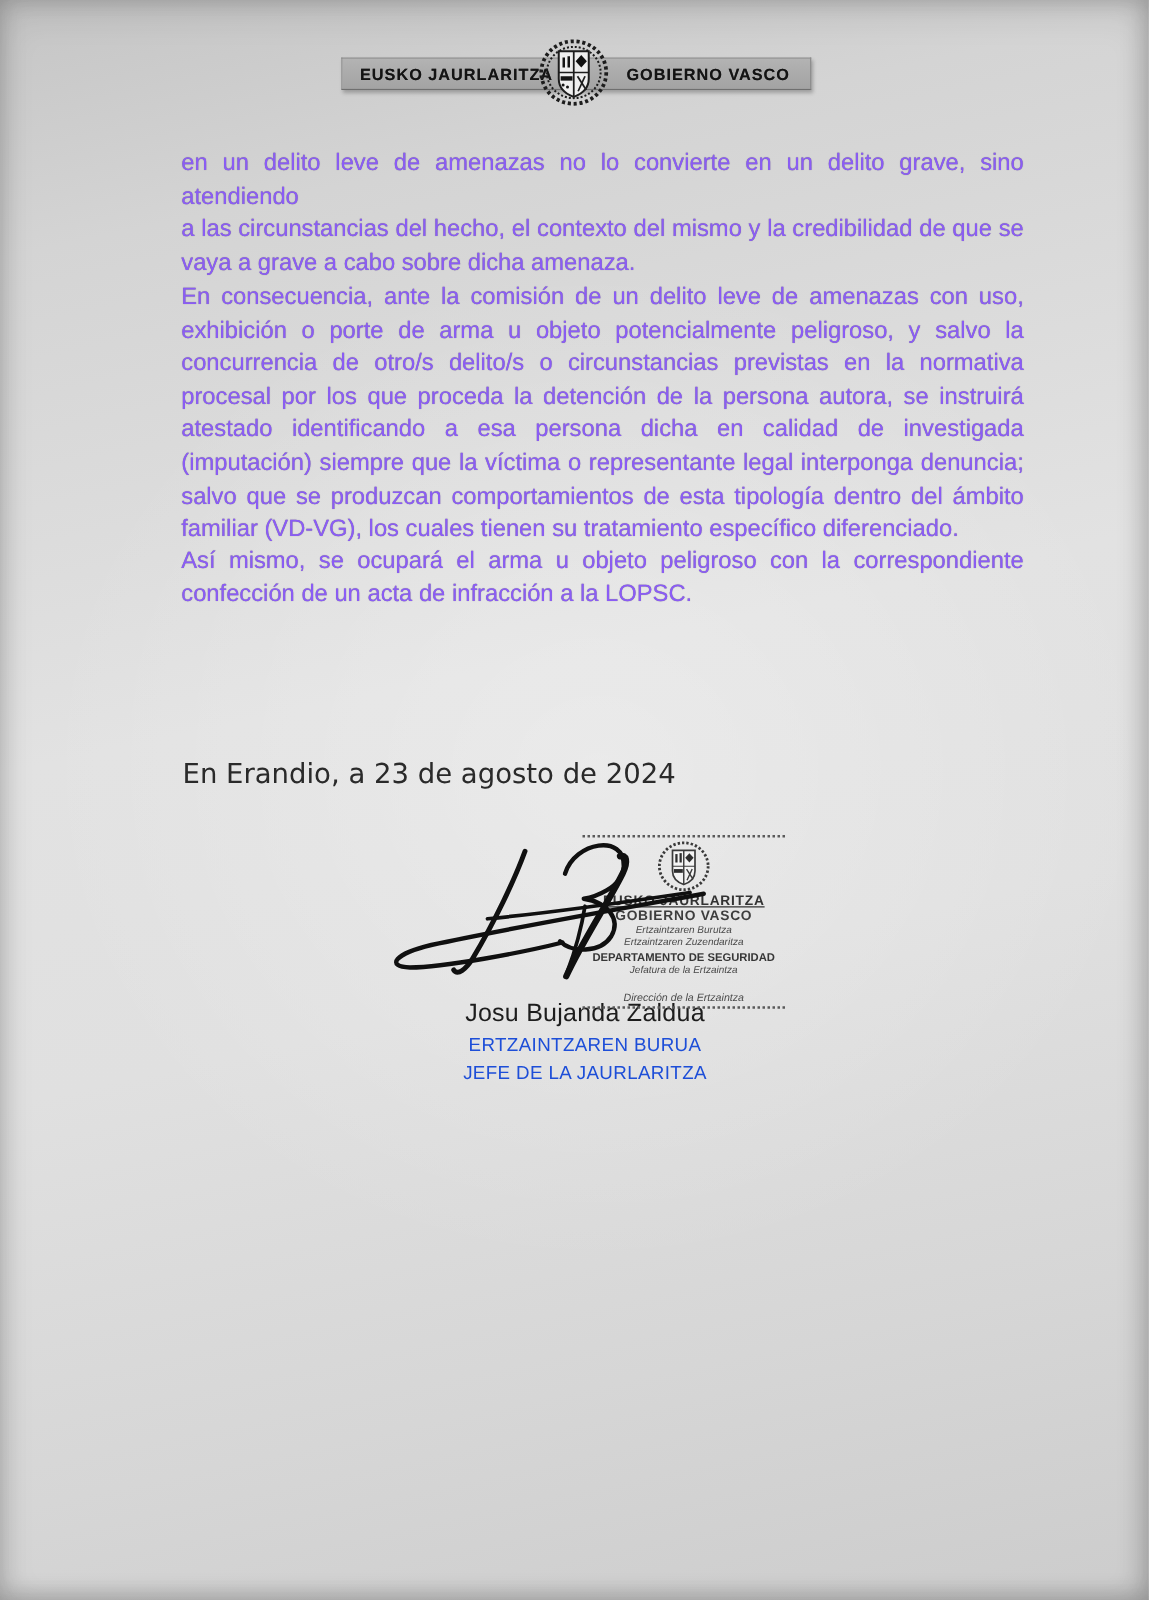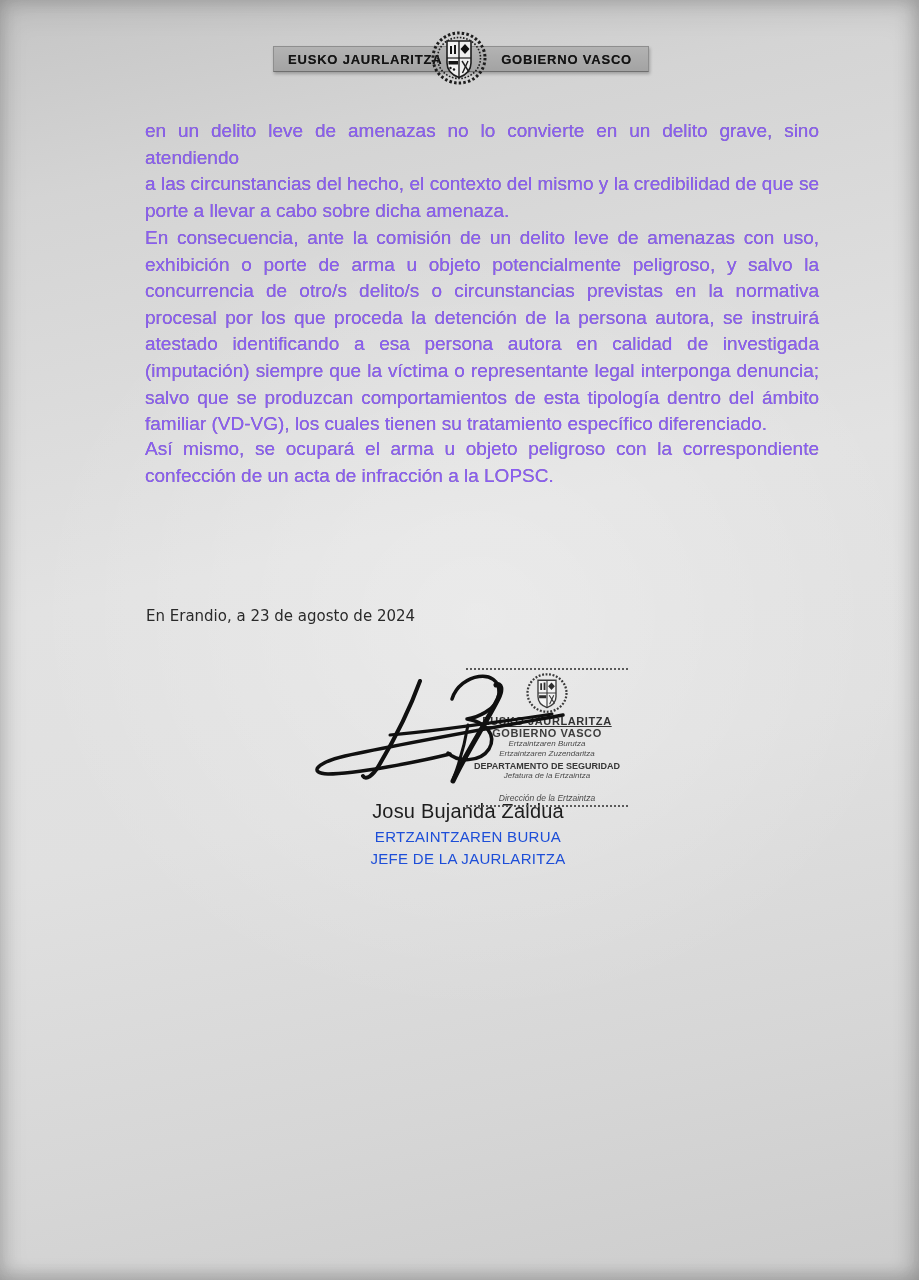--- a/index.html
+++ b/index.html
@@ -33,21 +33,21 @@
   
   .para{
     position:absolute;left:145px;width:674px;
     font-size:19px;line-height:26.6px;color:#8b5cf6;
     text-shadow:0 0 0.6px rgba(32,32,32,0.55);
   }
   .tline{text-align:justify;white-space:normal;}
   .tline.just{text-align-last:justify;}
   .dateline{
     position:absolute;left:146px;top:607px;
-    font-family:"DejaVu Sans",sans-serif;font-size:15px;color:#2a2a2a;
+    font-family:"DejaVu Sans",sans-serif;font-size:22px;color:#2a2a2a;
   }
   
   .stamp{
     position:absolute;left:466px;top:668px;width:162px;
     text-align:center;color:#3a3a3a;z-index:1;
   }
   .stamp .dotline{border-top:2px dotted #5a5a5a;height:0;margin:0 0 2px 0;}
   .stamp-emblem{width:46px;height:42px;margin:1px auto 0 auto;display:block;}
   .stamp .org1{font-size:11px;font-weight:700;letter-spacing:0.6px;color:#333;
     text-decoration:underline;margin-top:1px;}
@@ -86,28 +86,28 @@
   <rect x="19.5" y="31" width="9.5" height="3.5" fill="#141414"></rect>
   <circle cx="21.5" cy="38" r="1.2" fill="#141414"></circle>
   <circle cx="25" cy="39.5" r="1.2" fill="#141414"></circle>
   <line x1="33" y1="31" x2="40" y2="42" stroke="#1d1d1d" stroke-width="1.4"></line>
   <line x1="39" y1="31" x2="33.5" y2="43" stroke="#1d1d1d" stroke-width="1.4"></line>
 </svg>
 
 <div class="para" style="top:118px">
     <div class="tline just">en un delito leve de amenazas no lo convierte en un delito grave, sino atendiendo</div>
     <div class="tline just">a las circunstancias del hecho, el contexto del mismo y la credibilidad de que se</div>
-    <div class="tline">porte a llevar a cabo sobre dicha amenaza.</div>
+    <div class="tline">vaya a grave a cabo sobre dicha amenaza.</div>
   </div>
 <div class="para" style="top:225px">
     <div class="tline just">En consecuencia, ante la comisión de un delito leve de amenazas con uso,</div>
     <div class="tline just">exhibición o porte de arma u objeto potencialmente peligroso, y salvo la</div>
     <div class="tline just">concurrencia de otro/s delito/s o circunstancias previstas en la normativa</div>
     <div class="tline just">procesal por los que proceda la detención de la persona autora, se instruirá</div>
-    <div class="tline just">atestado identificando a esa persona autora en calidad de investigada</div>
+    <div class="tline just">atestado identificando a esa persona dicha en calidad de investigada</div>
     <div class="tline just">(imputación) siempre que la víctima o representante legal interponga denuncia;</div>
     <div class="tline just">salvo que se produzcan comportamientos de esta tipología dentro del ámbito</div>
     <div class="tline">familiar (VD-VG), los cuales tienen su tratamiento específico diferenciado.</div>
   </div>
 <div class="para" style="top:436px">
     <div class="tline just">Así mismo, se ocupará el arma u objeto peligroso con la correspondiente</div>
     <div class="tline">confección de un acta de infracción a la LOPSC.</div>
   </div>
 
 <div class="dateline">En Erandio, a 23 de agosto de 2024</div>

